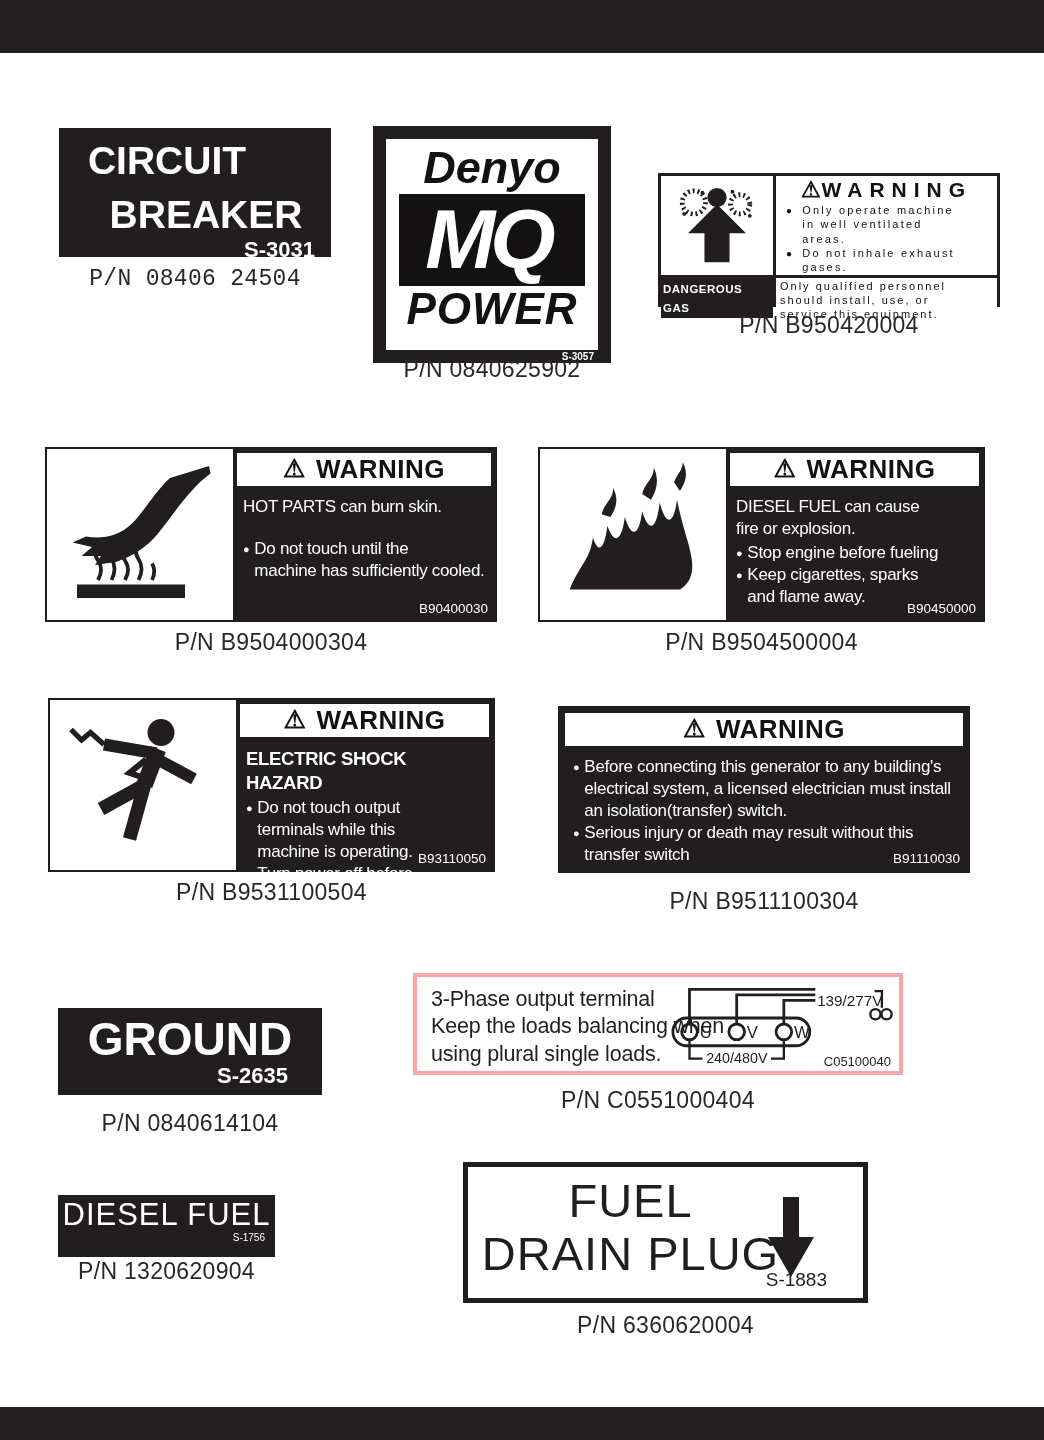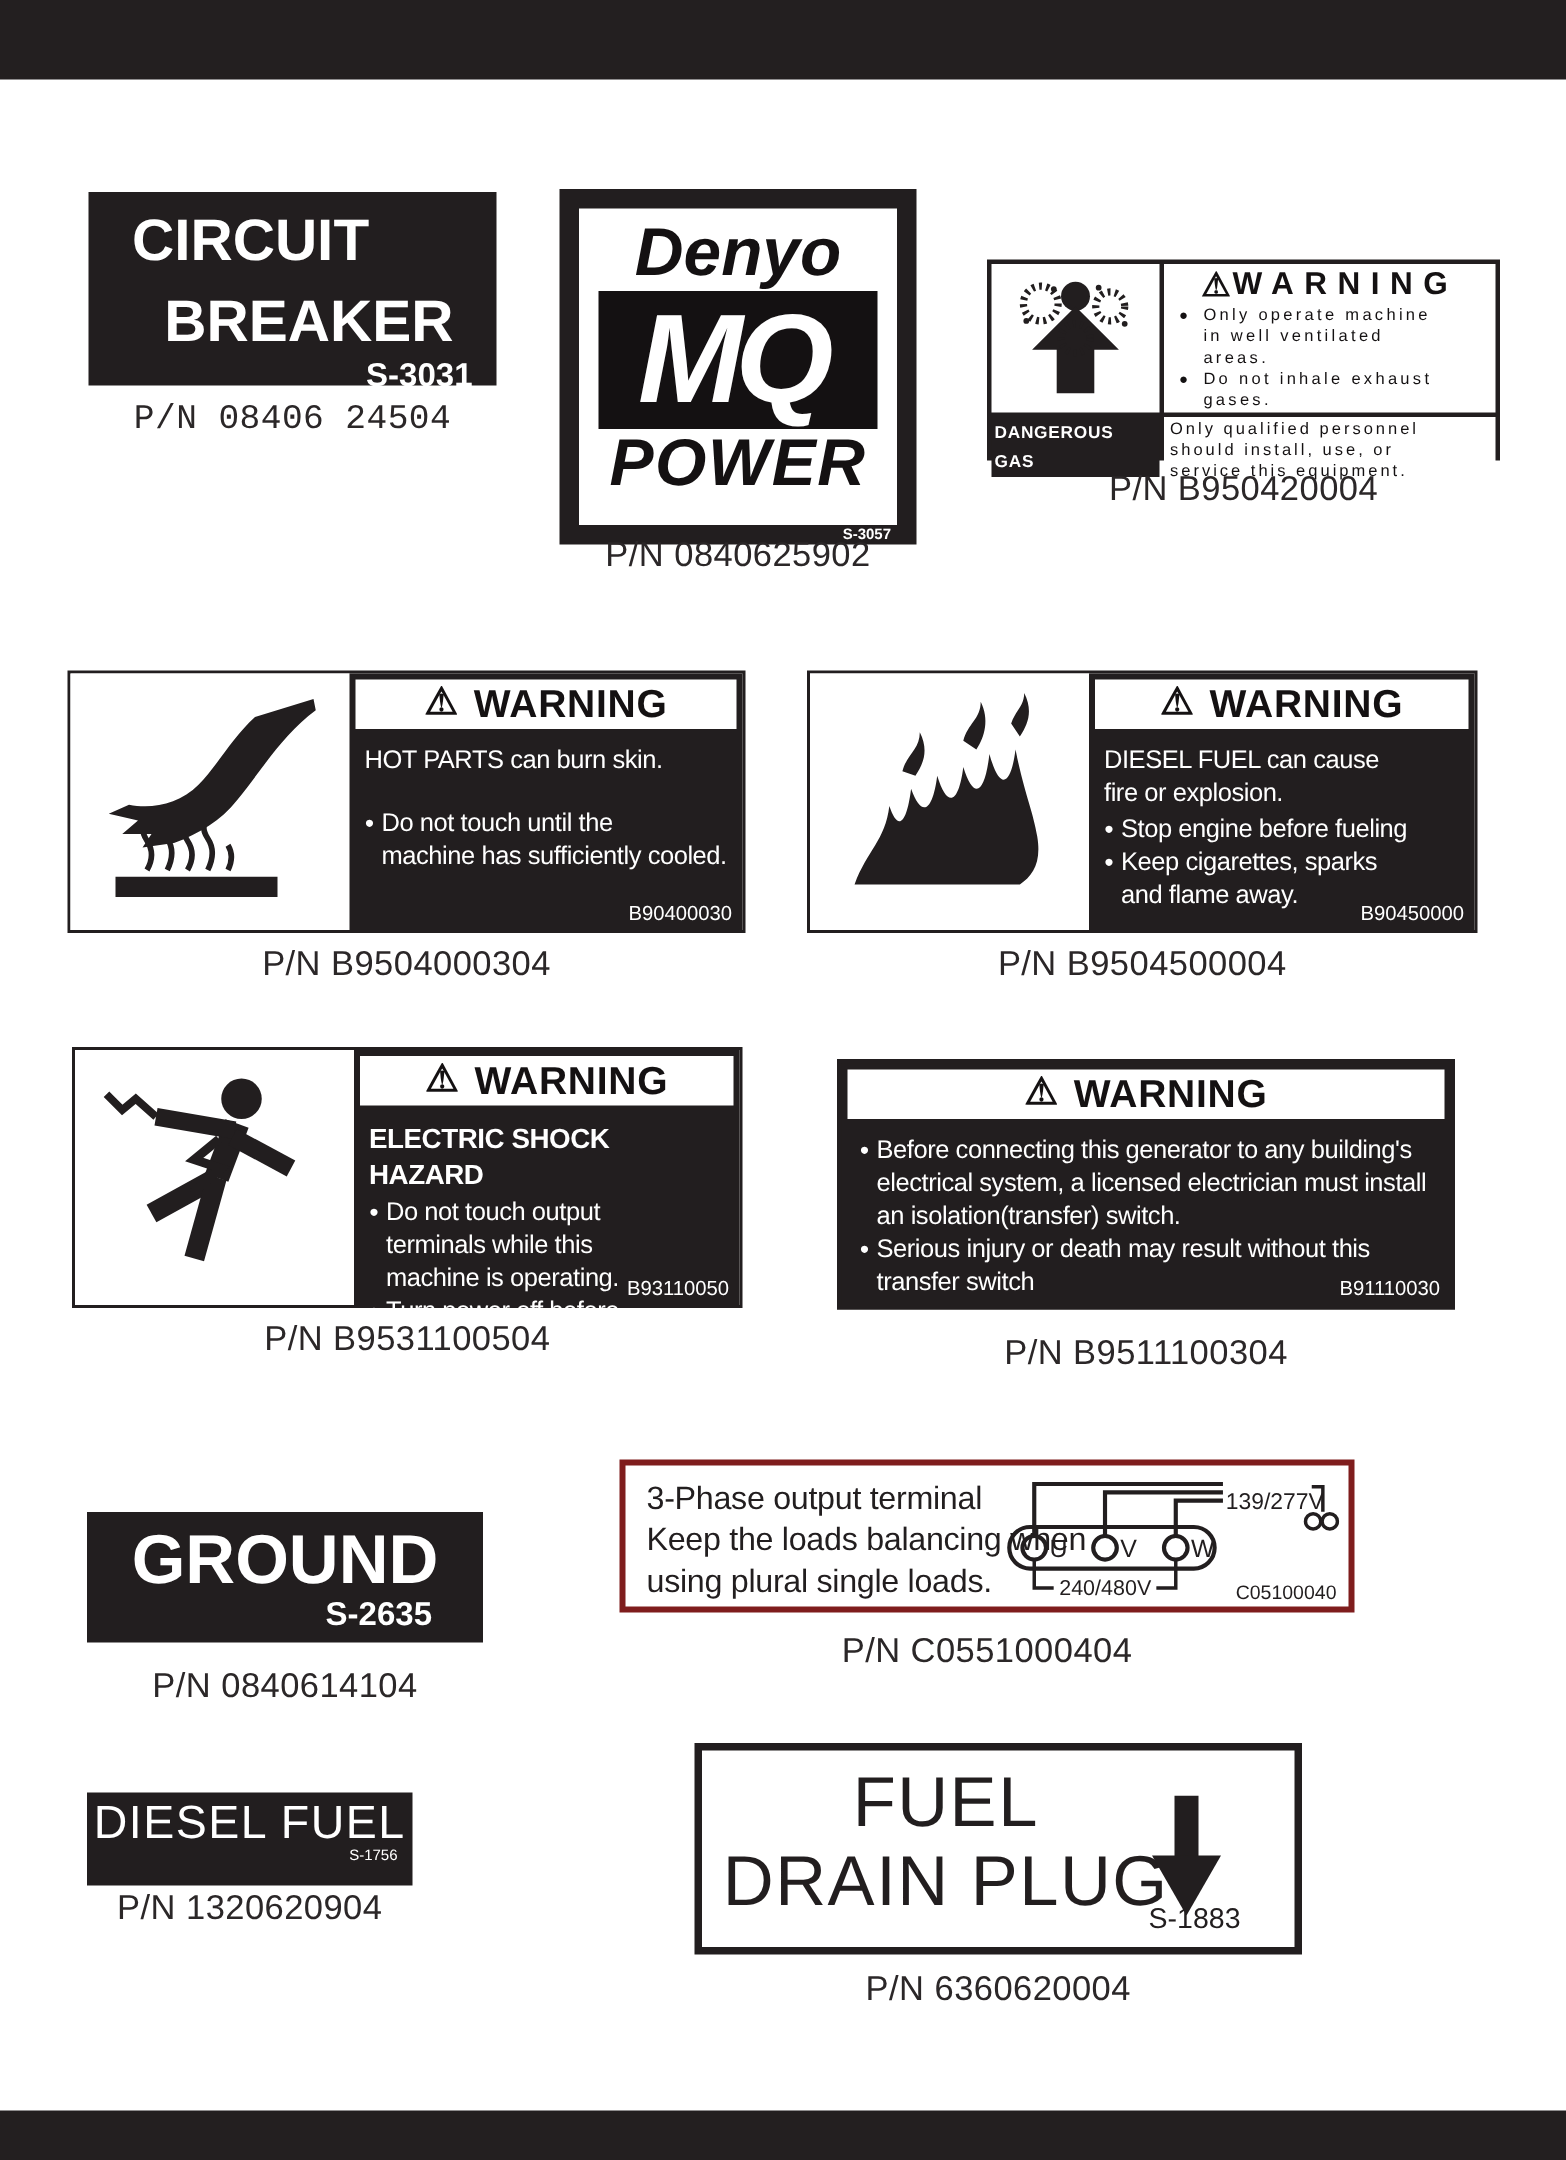--- a/index.html
+++ b/index.html
@@ -59,21 +59,21 @@
   .df-1{font-size:31px;text-align:center;padding-top:4px;letter-spacing:1px;line-height:1.05;}
   .df-code{text-align:right;padding-right:10px;font-size:10px;}
 
   
   .fd{border:5px solid #221e1f;background:#fff;}
   .fd-text{padding:8px 70px 0 0;text-align:center;font-size:47px;line-height:1.12;letter-spacing:1px;color:#221e1f;}
   .fd-arrow{position:absolute;right:48px;top:30px;}
   .fd-code{position:absolute;right:36px;bottom:7px;font-size:19px;color:#221e1f;}
 
   
-  .tp{border:4px solid #7f1d1d;background:#fff;}
+  .tp{border:4px solid #fca5a5;background:#fff;}
   .tp-text{position:absolute;left:14px;top:9px;font-size:21.5px;line-height:1.27;letter-spacing:-.2px;color:#221e1f;white-space:nowrap;}
   .tp-diagram{position:absolute;right:6px;top:3px;}
   .tp-code{position:absolute;right:8px;bottom:2px;font-size:13px;color:#221e1f;}
 
   svg .ink{fill:#221e1f;}
   svg .line{stroke:#221e1f;fill:none;}
 </style>
 </head>
 <body>
 

